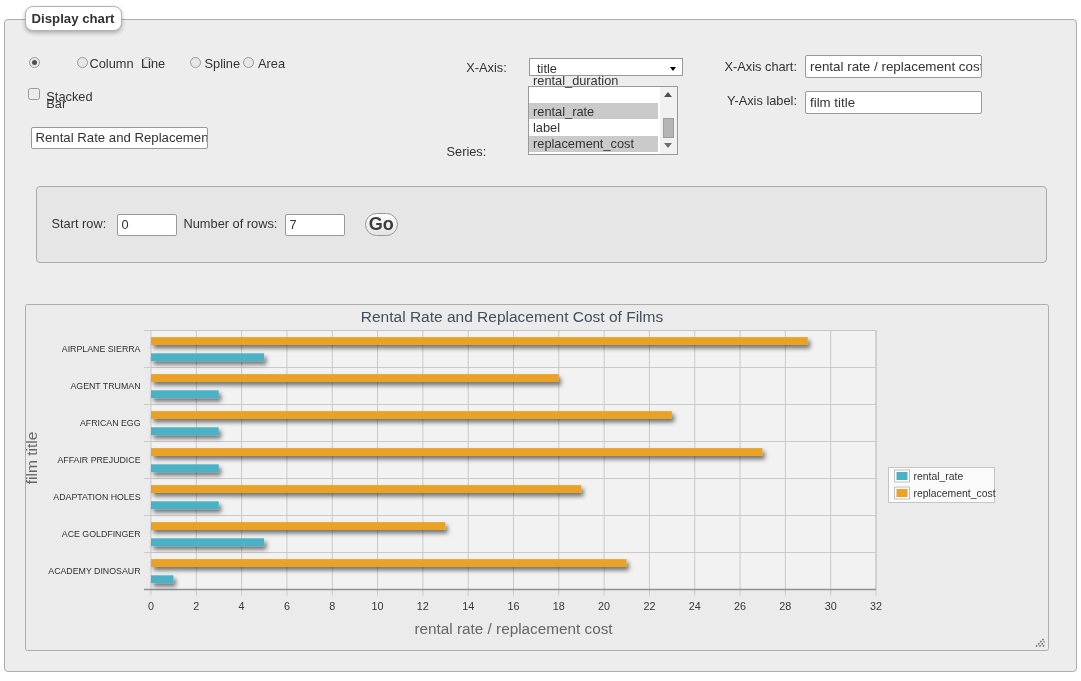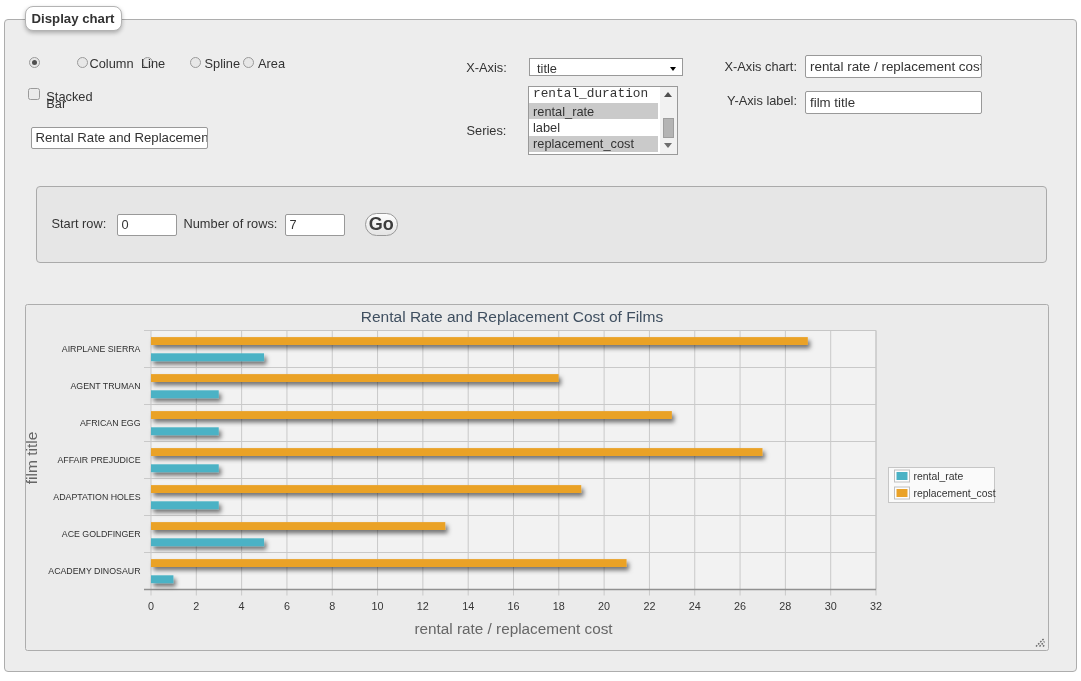--- a/index.html
+++ b/index.html
@@ -40,23 +40,23 @@
 <div class="cb" style="left:28.4px; top:88px;"></div>
 <div class="lbl" style="left:46.3px; top:88.5px;">Stacked</div>
 
 <div class="inp" style="left:30.5px; top:126.5px; width:177px; height:22px; line-height:20px; font-size:13.2px;">Rental Rate and Replacement Cost of Films</div>
 
 <div class="lbl" style="left:446.5px; top:60px; width:80px; text-align:center;">X-Axis:</div>
 <div class="inp" style="left:529px; top:57.5px; width:153.5px; height:18px; line-height:20.5px; border-radius:0; padding-left:7px;">title</div>
 <div class="abs" style="left:670px; top:67px; width:0; height:0;
   border-left:3.4px solid transparent; border-right:3.4px solid transparent; border-top:4.2px solid #000;"></div>
 
-<div class="lbl" style="left:446.5px; top:123px; width:80px; text-align:center;">Series:</div>
+<div class="lbl" style="left:446.5px; top:144px; width:80px; text-align:left;">Series:</div>
 <div class="abs" style="left:527.5px; top:85.5px; width:150px; height:69.5px; background:#fff; border:1px solid #999;"></div>
-<div class="lbl" style="left:533px; top:86px;font-family:Liberation Mono, monospace;">rental_duration</div>
+<div class="lbl" style="left:533px; top:73px;">rental_duration</div>
 <div class="abs" style="left:528.5px; top:103.2px; width:129px; height:16.3px; background:#cacaca;"></div>
 <div class="lbl" style="left:533px; top:103.8px;">rental_rate</div>
 <div class="lbl" style="left:533px; top:120.1px;">label</div>
 <div class="abs" style="left:528.5px; top:135.8px; width:129px; height:16.3px; background:#cacaca;"></div>
 <div class="lbl" style="left:533px; top:136.4px;">replacement_cost</div>
 
 <div class="abs" style="left:659.5px; top:86.5px; width:17px; height:67.5px; background:#f1f1f1;"></div>
 <div class="abs" style="left:663.5px; top:92px; width:0; height:0;
   border-left:4.5px solid transparent; border-right:4.5px solid transparent; border-bottom:5px solid #4f4f4f;"></div>
 <div class="abs" style="left:662.5px; top:117.5px; width:11.5px; height:20px; background:#b4b4b4; border:1px solid #9e9e9e;"></div>

